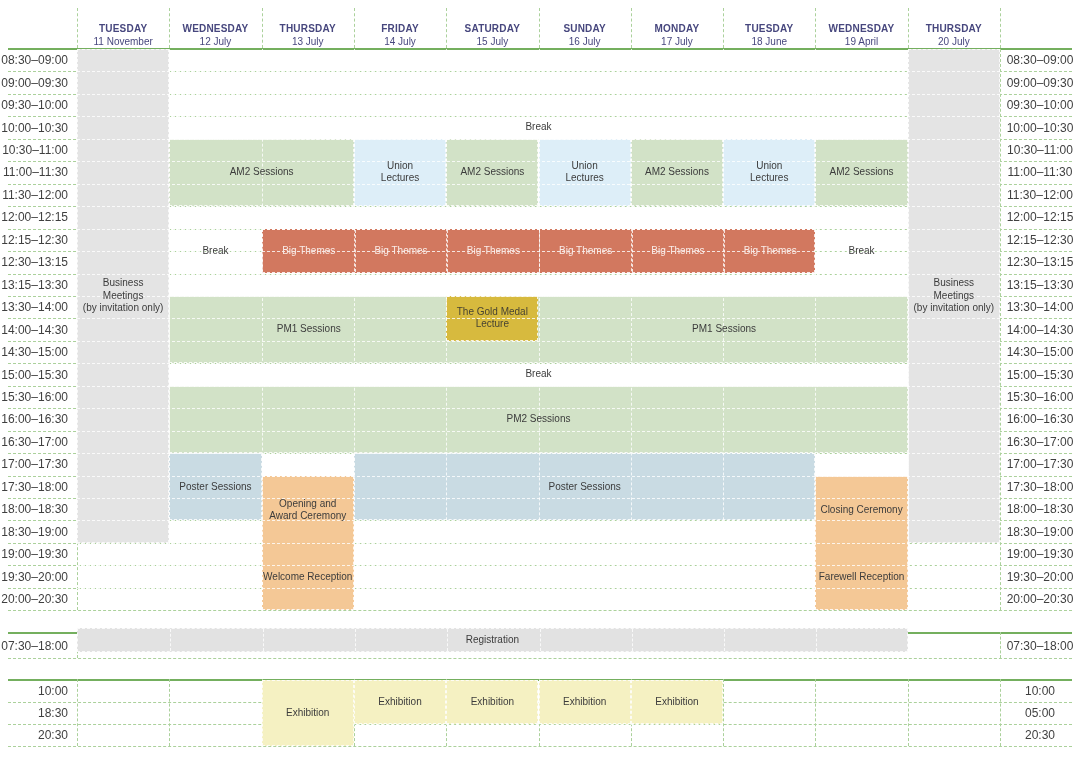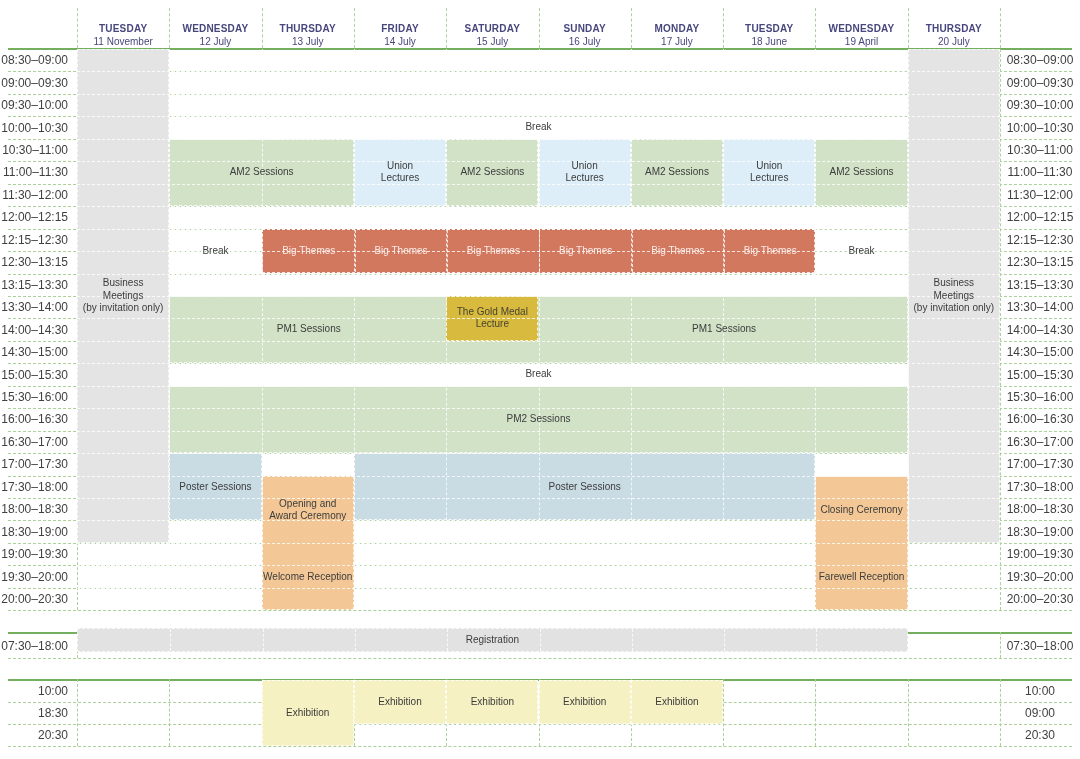--- a/index.html
+++ b/index.html
@@ -363,21 +363,21 @@
 
   <div>
 
   <div class="time-label exh-tl-left" style="--i: 0;">10:00</div>
       <div class="time-label exh-tl-left" style="--i: 1;">18:30</div>
       <div class="time-label exh-tl-left" style="--i: 2;">20:30</div>
     </div>
   <div>
 
   <div class="time-label exh-tl-right" style="--i: 0;">10:00</div>
-      <div class="time-label exh-tl-right" style="--i: 1;">09:00</div>
+      <div class="time-label exh-tl-right" style="--i: 1;">05:00</div>
       <div class="time-label exh-tl-right" style="--i: 2;">20:30</div>
     </div>
 
   <div class="band c-yellow bordered" style="left:261.6px;top:680px;width:92.3px;height:66px;">
     <span class="band-label">Exhibition</span>
   </div>
   <div class="band c-yellow bordered" style="left:353.9px;top:680px;width:92.3px;height:43.5px;">
     <span class="band-label">Exhibition</span>
   </div>
   <div class="band c-yellow bordered" style="left:446.2px;top:680px;width:92.3px;height:43.5px;">

